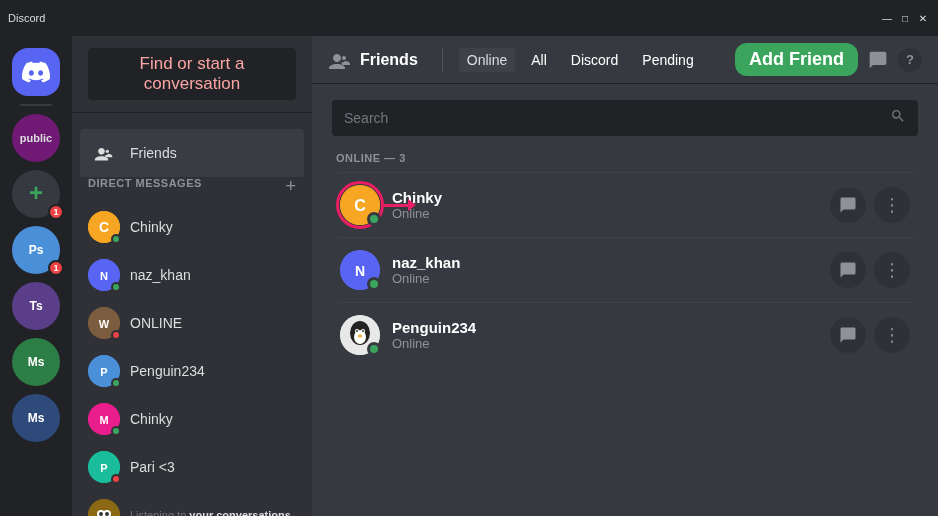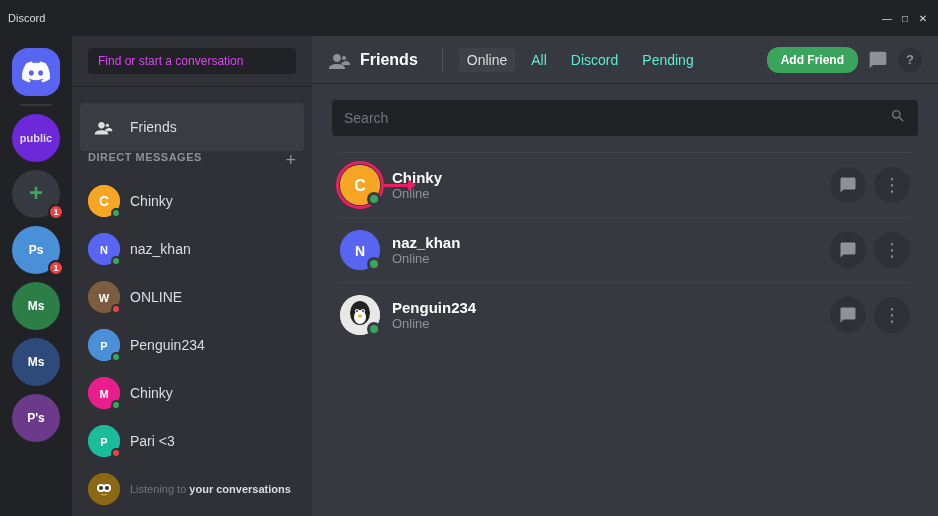--- a/index.html
+++ b/index.html
@@ -78,21 +78,21 @@
       position: relative;
       flex-shrink: 0;
       transition: border-radius 0.15s;
     }
     .server-icon.active { border-radius: 16px; }
     .server-icon.discord-home {
       background: #5865f2;
       font-size: 22px;
     }
     .server-icon.public-icon {
-      background: #6d28d9;
+      background: #701a75;
       font-size: 11px;
       font-weight: bold;
       color: #dcddde;
     }
     .server-badge {
       position: absolute;
       bottom: -2px;
       right: -4px;
       background: #ed4245;
       color: white;
@@ -139,22 +139,23 @@
     .search-bar-fake {
       background: #202225;
       border-radius: 4px;
       padding: 6px 10px;
       display: flex;
       align-items: center;
       cursor: pointer;
       gap: 8px;
     }
     .search-bar-fake-text {
-      font-size: 12px;
-      color: #d946ef;
+      font-size: 17px;
+      color: #fca5a5;
+      text-align: center;
     }
     .dm-section {
       padding: 16px 8px 0;
       flex: 1;
       overflow-y: auto;
     }
     .dm-section-header {
       display: flex;
       justify-content: space-between;
       padding: 0 8px 8px;
@@ -275,31 +276,31 @@
     .nav-divider {
       width: 1px;
       height: 24px;
       background: #4f545c;
       margin: 0 8px;
     }
     .nav-tab {
       padding: 4px 8px;
       border-radius: 4px;
       font-size: 14px;
-      color: #5eead4;
+      color: #ffffff;
       cursor: pointer;
     }
     .nav-tab.active { background: #3e4147; color: #dcddde; }
     .add-friend-btn {
       background: #3ba55d;
       color: white;
       border: none;
       border-radius: 12px;
       padding: 6px 14px;
-      font-size: 12px;
+      font-size: 18px;
       font-weight: 600;
       cursor: pointer;
       white-space: nowrap;
     }
     .nav-spacer { flex: 1; }
     .nav-icon-btn {
       width: 24px;
       height: 24px;
       display: flex;
       align-items: center;
@@ -453,32 +454,32 @@
     <div class="server-icon add-icon">
       <span style="position:relative;top:-1px;">+</span>
       <div class="server-badge">1</div>
     </div>
 
     <div class="server-icon ps-icon">
       <span>Ps</span>
       <div class="server-badge">1</div>
     </div>
 
+    <div class="server-icon ts-icon">
+      <span>Ts</span>
+    </div>
 
     <div class="server-icon ms-icon1">
       <span>Ms</span>
     </div>
 
     <div class="server-icon ms-icon2">
       <span>Ms</span>
     </div>
 
-    <div class="server-icon ps2-icon">
-      <span>P's</span>
-    </div>
   </div>
 
   <div class="channel-sidebar">
     <div class="channel-sidebar-header">
       <div class="search-bar-fake">
         <span class="search-bar-fake-text">Find or start a conversation</span>
       </div>
     </div>
     <div class="dm-section">
 
@@ -642,20 +643,21 @@
         <div class="friends-search">
           <input type="text" placeholder="Search" style="">
           <span class="search-icon-right">
             <svg width="16" height="16" viewBox="0 0 24 24" fill="#72767d">
               <path d="M15.5 14h-.79l-.28-.27A6.471 6.471 0 0 0 16 9.5 6.5 6.5 0 1 0 9.5 16c1.61 0 3.09-.59 4.23-1.57l.27.28v.79l5 4.99L20.49 19l-4.99-5zm-6 0C7.01 14 5 11.99 5 9.5S7.01 5 9.5 5 14 7.01 14 9.5 11.99 14 9.5 14z"></path>
             </svg>
           </span>
         </div>
       </div>
 
+      <div class="online-header">ONLINE — 3</div>
 
       <div class="friend-row" style="position:relative;">
 
         <div style="position:absolute;left:52px;top:50%;transform:translateY(-50%);display:flex;align-items:center;z-index:10;">
           <div style="width:24px;height:3px;background:#e91e63;"></div>
           <div style="width:0;height:0;border-top:6px solid transparent;border-bottom:6px solid transparent;border-left:8px solid #e91e63;"></div>
         </div>
         <div class="friend-avatar-wrap">
           <div class="friend-avatar friend-avatar-selected" style="background:#f6a623;outline:3px solid #e91e63;outline-offset:1px;">
             <svg width="40" height="40" viewBox="0 0 40 40">

